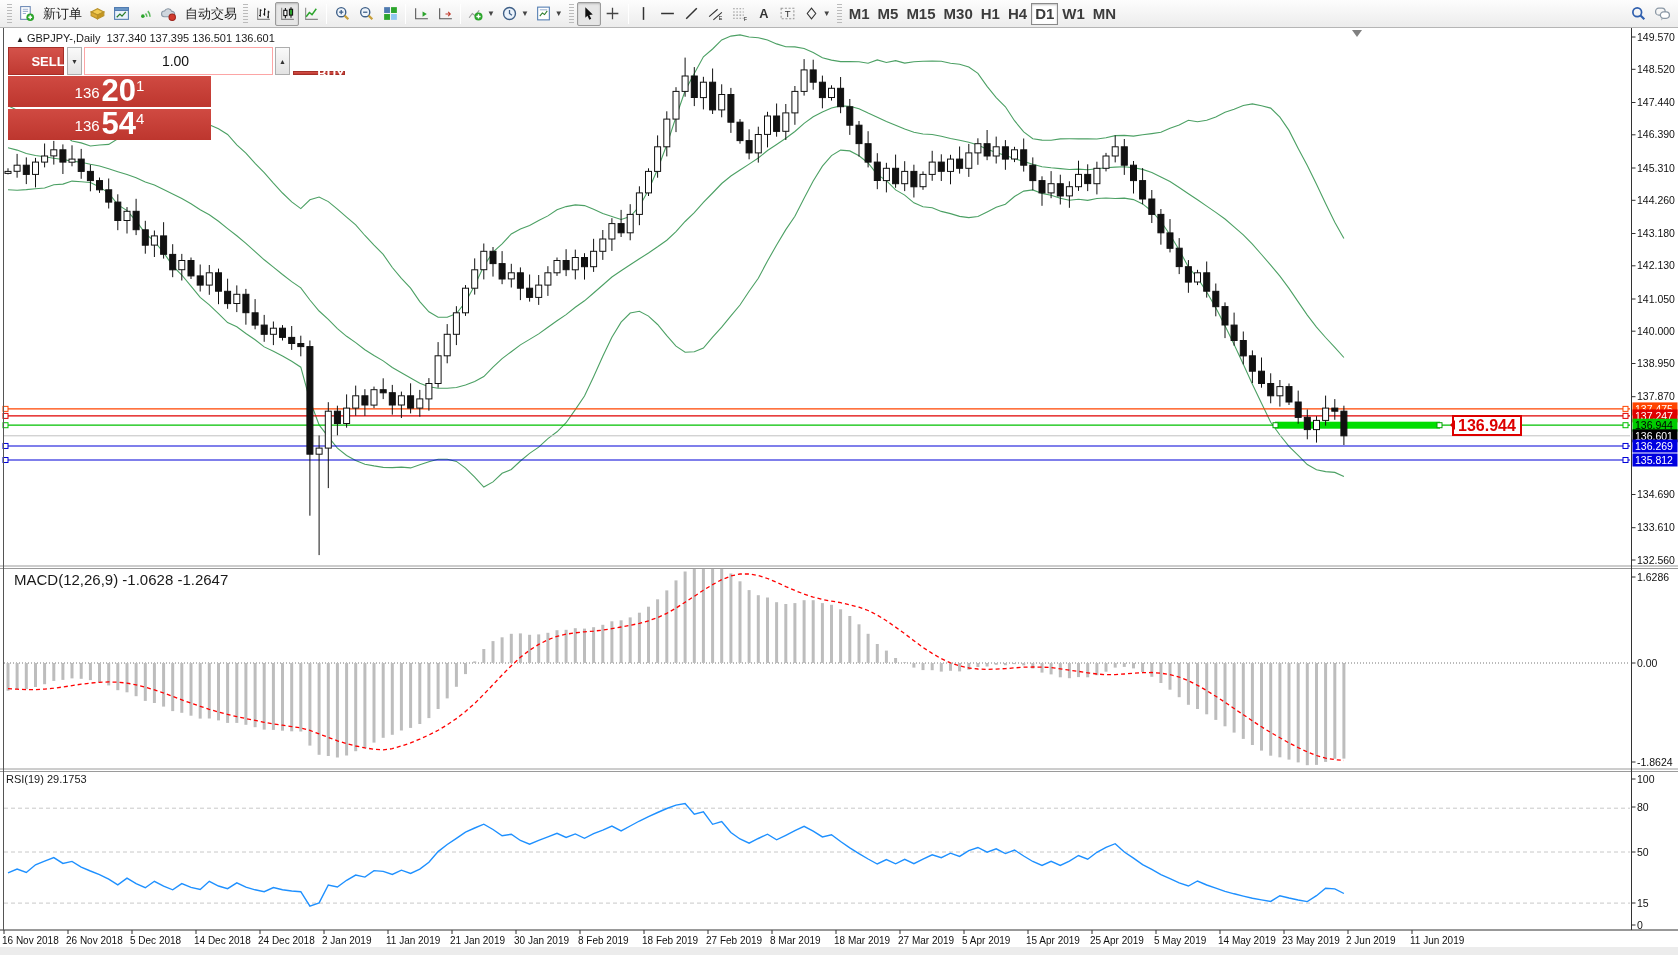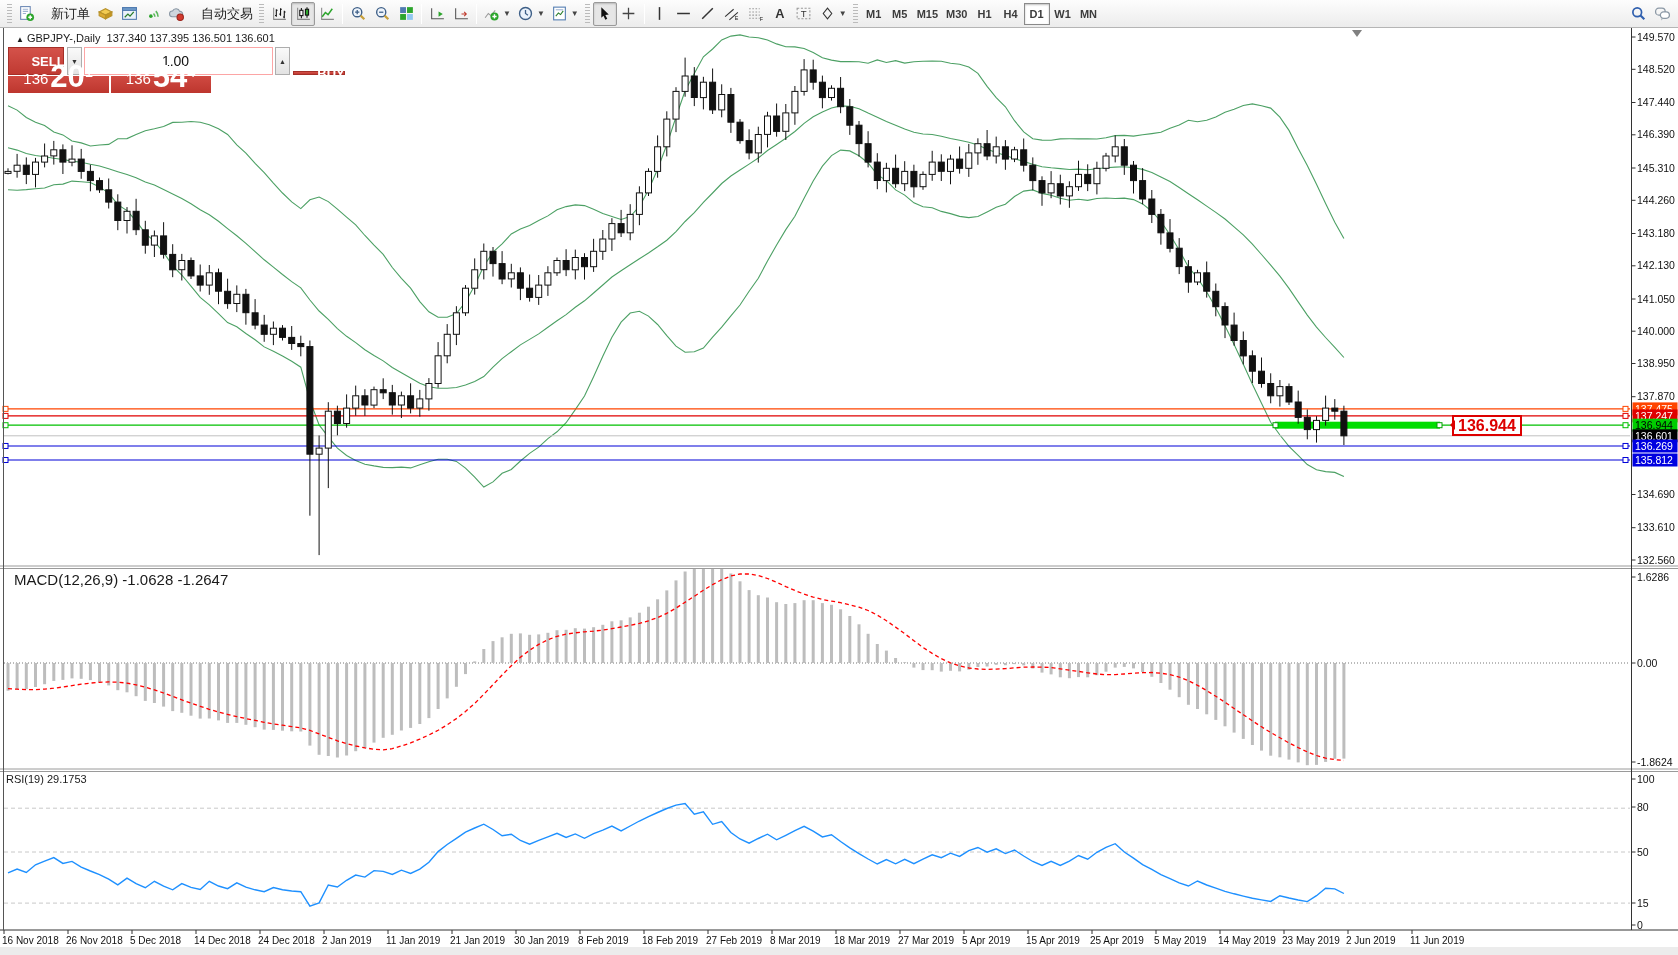--- a/index.html
+++ b/index.html
@@ -7,49 +7,49 @@
     font-family:"Liberation Sans","DejaVu Sans",sans-serif; }
   #app { position:relative; width:1678px; height:955px; }
 
   
   .toolbar { position:absolute; left:0; top:0; width:1678px; height:28px;
     background:linear-gradient(#fdfdfd,#ececec); border-bottom:1px solid #b5b5b5;
     display:flex; align-items:center; padding:0 4px; }
   .tb-btn { height:24px; min-width:24px; display:flex; align-items:center; justify-content:center;
     border:1px solid transparent; border-radius:2px; padding:0 2px; cursor:default; }
   .tb-btn.sel { background:#e6e6e6; border:1px solid #9a9a9a; box-shadow:inset 0 1px 2px rgba(0,0,0,.2); }
-  .tb-btn .lbl { font-size:13px; color:#222; margin-left:16px; white-space:nowrap; }
+  .tb-btn .lbl { font-size:13px; color:#222; margin-left:8px; white-space:nowrap; }
   .tb-btn .caret { font-size:8px; color:#444; margin-left:3px; }
   .tb-sep { width:1px; height:20px; background:#c6c6c6; margin:0 3px; border-right:1px solid #fff; }
   .tb-grip { width:5px; height:20px; margin:0 3px;
     background:repeating-linear-gradient(#bbb 0 1px, transparent 1px 3px); }
   .tb-spacer { flex:1; }
   .tf-btn { height:22px; min-width:26px; display:flex; align-items:center; justify-content:center;
-    font-size:11px; font-weight:bold; color:#3c3c3c; border:1px solid transparent; padding:0 3px; }
+    font-size:15px; font-weight:bold; color:#3c3c3c; border:1px solid transparent; padding:0 3px; }
   .tf-btn.sel { background:#fff; border:1px solid #8a8a8a; box-shadow:inset 0 1px 2px rgba(0,0,0,.25); }
 
   
   #chart-svg { position:absolute; left:0; top:0; width:1678px; height:955px; }
   .overlay { position:absolute; }
 
   .symbol-label { left:16px; top:32px; font-size:11px; color:#1a1a1a; }
   .symbol-label .tri { font-size:8px; margin-right:3px; }
 
   
   .trade-panel { left:8px; top:47px; width:203px; }
   .tp-row1 { display:flex; height:28px; gap:3px; }
   .btn-red { background:linear-gradient(#d4524a,#c03a32); color:#fff; font-weight:bold; font-size:13px;
     border:1px solid #a52f28; display:flex; align-items:center; justify-content:center;padding-left:24px; }
   .sell-btn { width:56px; } .buy-btn { width:52px;margin-top:24px; }
   .vol-wrap { display:flex; flex:1; gap:2px; }
   .spin-btn { width:15px; background:linear-gradient(#fafafa,#e3e3e3); border:1px solid #adadad;
     font-size:7px; color:#333; display:flex; align-items:center; justify-content:center; }
   .vol-input { flex:1; border:1px solid #fca5a5; background:#fff; font-size:14px; color:#111;
     text-align:center; padding-right:6px; font-family:inherit; }
-  .tp-row2 { display:flex; height:17px; gap:2px; margin-top:1px; }
+  .tp-row2 { display:flex; height:23px; gap:2px; margin-top:1px;flex-direction:column; }
   .price-box { flex:1; background:linear-gradient(#d04a42,#bd362e); color:#fff;
     display:flex; align-items:flex-end; justify-content:center; padding-bottom:1px; }
   .price-box .p-sm { font-size:15px; line-height:26px; margin-right:2px; }
   .price-box .p-big { font-size:31px; font-weight:bold; line-height:30px; }
   .price-box .p-sup { font-size:15px; line-height:15px; margin-bottom:13px; }
 
   
   .macd-label { left:6px; top:571px; font-size:15px; color:#1a1a1a;padding-left:8px; }
   .rsi-label  { left:6px; top:773px; font-size:11px; color:#1a1a1a; }
 

